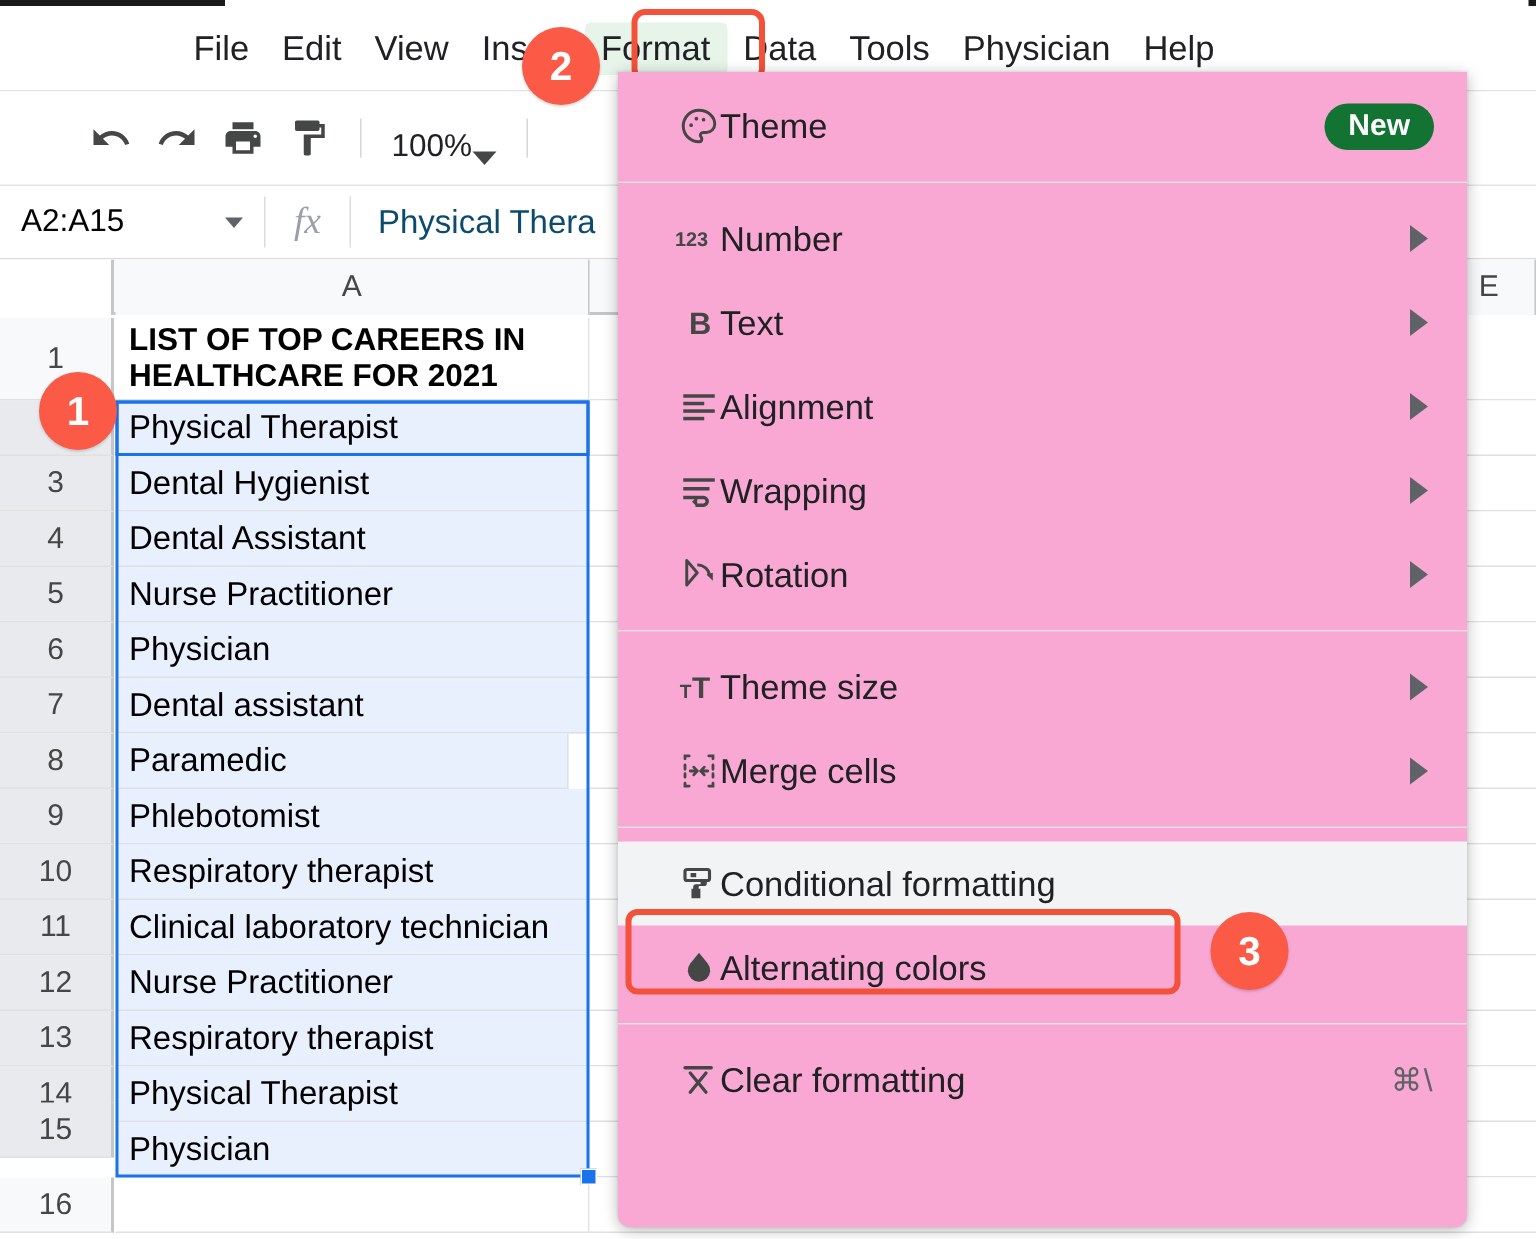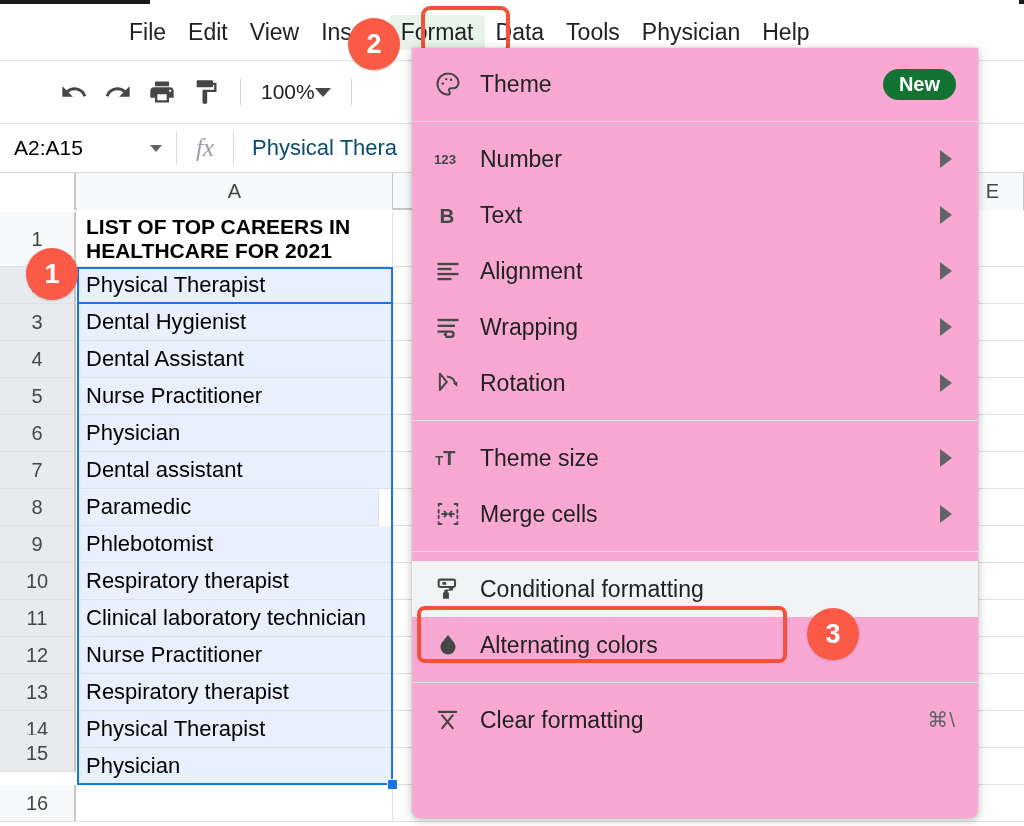--- a/index.html
+++ b/index.html
@@ -62,21 +62,21 @@
   .tb-btn {
     width: 44px; height: 44px; border-radius: 50%;
     display: flex; align-items: center; justify-content: center;
     cursor: default;
   }
   .tb-btn svg { display: block; }
   .tb-sep {
     width: 1px; height: 26px; background: #d6d6d6; margin: 0 12px;
   }
   .zoom-box {
-    display: flex; align-items: center; 
+    display: flex; align-items: flex-end; 
     padding: 0 8px; height: 36px; cursor: default;
   }
   .zoom-val { font-size: 21px; color: #202124; }
   .caret-down {
     width: 0; height: 0;
     border-left: 8px solid transparent;
     border-right: 8px solid transparent;
     border-top: 9px solid #444746;
   }
   .toolbar-underline {
@@ -190,21 +190,21 @@
   .mi {
     position: relative;
     height: 56px;
     display: flex; align-items: center;
     padding-left: 22px; padding-right: 22px;
     cursor: default;
   }
   .mi.hl { background: #f1f3f4; }
   .mi-icon {
     width: 46px; min-width: 46px; display: flex;
-    align-items: center; justify-content: flex-start;
+    align-items: center; justify-content: flex-end;
     color: #444746;
   }
   .mi-label {
     font-size: 23px; color: #202124; flex: 1;
     white-space: nowrap;
   }
   .mi-arrow {
     width: 0; height: 0;
     border-top: 9px solid transparent;
     border-bottom: 9px solid transparent;

